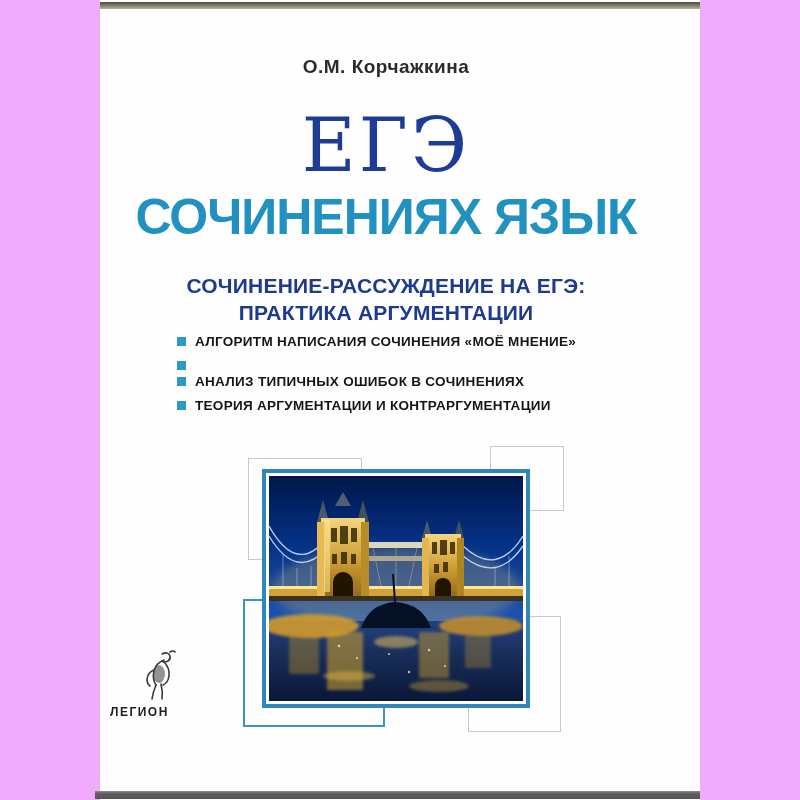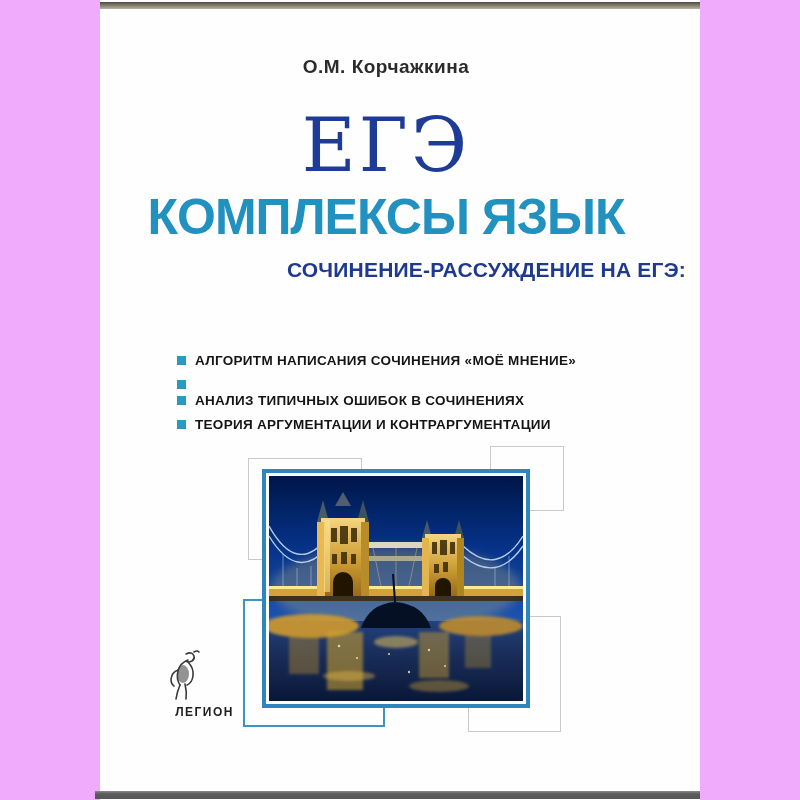--- a/index.html
+++ b/index.html
@@ -11,54 +11,55 @@
             background:linear-gradient(#4e4b40 0%,#7d7a6a 45%,#b7b2a0 100%);}
   .bottom-edge{position:absolute;left:-5px;top:791px;width:605px;height:8px;
             background:linear-gradient(#8a8a8a 0%,#5c5c5c 35%,#565656 100%);}
 
   .center-col{position:absolute;left:-14px;width:600px;text-align:center;}
 
   .author{top:56px;font-size:19px;font-weight:600;letter-spacing:.5px;color:#2b2b2b;}
   .ege{top:108px;font-family:"DejaVu Serif","Liberation Serif",serif;font-weight:normal;
        font-size:74px;line-height:1;color:#1e3c96;letter-spacing:3px;}
   .title{top:190px;font-weight:bold;font-size:50px;line-height:1.1;color:#2191bf;letter-spacing:-1px;}
-  .subtitle{top:256px;font-weight:bold;font-size:21px;line-height:27px;color:#1e3a90;letter-spacing:.2px;text-align:right;}
-
-  .bullets{position:absolute;left:77px;top:349px;margin:0;padding:0;list-style:none;}
+  .subtitle{top:272px;font-weight:bold;font-size:21px;line-height:27px;color:#1e3a90;letter-spacing:.2px;}
+
+  .bullets{position:absolute;left:77px;top:330px;margin:0;padding:0;list-style:none;}
   .bullets li{display:flex;align-items:flex-start;font-size:13.5px;font-weight:bold;
               color:#151515;line-height:24px;letter-spacing:.3px;}
   .bullets .sq{flex:0 0 auto;width:9px;height:9px;margin:7px 9px 0 0;background:#2a9ac4;}
 
   .frame{position:absolute;border:1.5px solid #c9c9c9;background:transparent;}
   .frame.blue{border:2px solid #3e93c4;}
 
   .photo{position:absolute;left:162px;top:469px;width:268px;height:239px;box-sizing:border-box;
          border:4px solid #2e86bd;background:#ffffff;padding:3px;}
   .photo svg{display:block;width:254px;height:225px;filter:blur(.7px) saturate(1.15) contrast(1.05);}
 
-  .publisher{position:absolute;left:34px;top:648px;width:100px;text-align:right;}
+  .publisher{position:absolute;left:10px;top:648px;width:100px;text-align:left;}
   .publisher svg{display:block;margin:0 auto;width:52px;height:56px;}
   .publisher .pub-name{font-size:12px;font-weight:bold;letter-spacing:1.5px;color:#1f1f1f;margin-top:1px;}
 </style>
 </head>
 <body>
 
 <div class="stage">
   <div class="cover">
 
     <div class="top-edge"></div>
 
     <div class="center-col author">О.М. Корчажкина</div>
 
     <div class="center-col ege">ЕГЭ</div>
 
-    <div class="center-col title">КОМПЛЕКСЫ ЯЗЫК</div>
+    <div class="center-col title">СОЧИНЕНИЯХ ЯЗЫК</div>
 
     <div class="center-col subtitle">
       <div>СОЧИНЕНИЕ-РАССУЖДЕНИЕ НА ЕГЭ:</div>
+      <div>ПРАКТИКА АРГУМЕНТАЦИИ</div>
     </div>
 
     <ul class="bullets">
       <li>
         <span class="sq"></span>
         <span>АЛГОРИТМ НАПИСАНИЯ СОЧИНЕНИЯ «МОЁ МНЕНИЕ»</span>
         </li>
       <li>
         <span class="sq"></span>
         </li>

